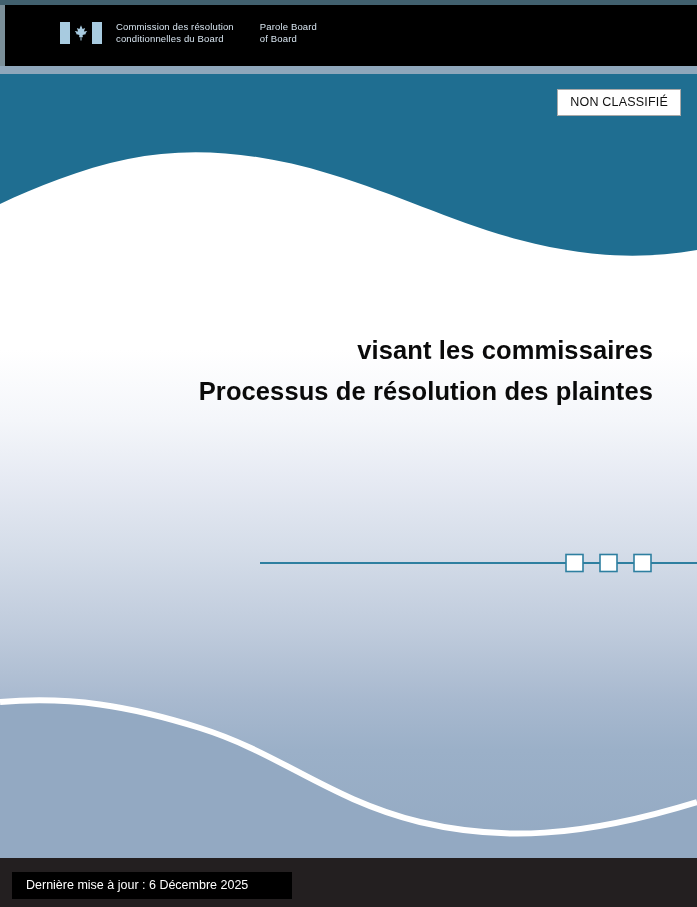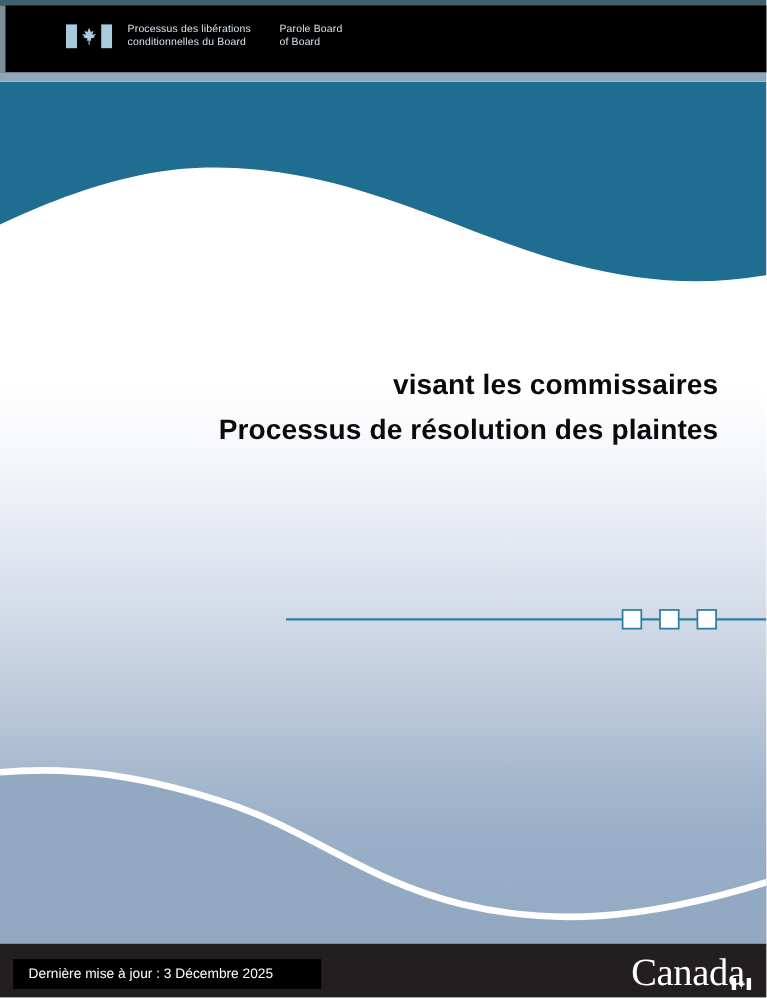--- a/index.html
+++ b/index.html
@@ -192,39 +192,40 @@
     <div class="sig-wrap">
       <span>
         <svg class="flag-icon" viewBox="0 0 42 22" xmlns="http://www.w3.org/2000/svg">
           <rect x="0" y="0" width="10" height="22" fill="#a8cbe0"></rect>
           <rect x="32" y="0" width="10" height="22" fill="#a8cbe0"></rect>
           <path d="M21 3.2 L22.6 7.0 L25.1 6.0 L23.9 9.6 L27.2 9.0 L25.4 11.4 L26.2 12.1 L22.6 13.1 L22.9 15.2 L21.5 14.9 L21.5 18.6 L20.5 18.6 L20.5 14.9 L19.1 15.2 L19.4 13.1 L15.8 12.1 L16.6 11.4 L14.8 9.0 L18.1 9.6 L16.9 6.0 L19.4 7.0 Z" fill="#a8cbe0"></path>
         </svg>
       </span>
       <span class="sig-text">
         <span class="sig-col">
-          <div>Processus des libérations</div>
+          <div>Commission des résolution</div>
           <div>conditionnelles du Board</div>
         </span>
         <span class="sig-col">
           <div>Parole Board</div>
           <div>of Board</div>
         </span>
       </span>
     </div>
   </div>
 
   <div class="header-underrail"></div>
 
   <div class="mid-field"></div>
 
   <div class="banner">
     <svg width="697" height="200" viewBox="0 0 697 200" xmlns="http://www.w3.org/2000/svg">
       <path d="M0 0 H697 V176 C640 186 585 183 520 166 C455 149 400 121 330 100 C258 78 190 72 128 85 C80 95 36 113 0 130 Z" fill="#1f6e91"></path>
     </svg>
+    <div class="classification">NON CLASSIFIÉ</div>
   </div>
 
   <div class="title-block">
     <div class="title-line">visant les commissaires</div>
     <div class="title-line">Processus de résolution des plaintes</div>
   </div>
 
   <div class="rule-deco">
     <svg width="697" height="30" viewBox="0 0 697 30" xmlns="http://www.w3.org/2000/svg">
       <line x1="260" y1="15" x2="697" y2="15" stroke="#2e7fa0" stroke-width="2"></line>
@@ -235,28 +236,16 @@
   </div>
 
   <div class="bottom-curve">
     <svg width="697" height="220" viewBox="0 0 697 220" xmlns="http://www.w3.org/2000/svg">
       <path d="M0 62 C70 56 130 66 200 88 C280 113 330 160 420 182 C500 201 580 198 697 162 L697 220 L0 220 Z" fill="#93a9c2"></path>
       <path d="M0 62 C70 56 130 66 200 88 C280 113 330 160 420 182 C500 201 580 198 697 162" fill="none" stroke="#ffffff" stroke-width="6"></path>
     </svg>
   </div>
 
   <div class="footer-bar">
-    <div class="date-box">Dernière mise à jour : 3 Décembre 2025</div>
-    <div class="canada-wordmark">
-      <span class="wm-inner">
-        <span>Canada</span>
-        <span class="wm-flag">
-          <svg width="18" height="11" viewBox="0 0 18 11" xmlns="http://www.w3.org/2000/svg">
-            <rect x="0" y="0" width="4.2" height="11" fill="#ffffff"></rect>
-            <rect x="13.8" y="0" width="4.2" height="11" fill="#ffffff"></rect>
-            <path d="M9 1.4 L9.8 3.6 L11.1 3.0 L10.4 5.1 L12.3 4.7 L11.3 6.1 L11.8 6.5 L9.8 7.1 L9.95 8.3 L9.25 8.1 L9.25 10.2 L8.75 10.2 L8.75 8.1 L8.05 8.3 L8.2 7.1 L6.2 6.5 L6.7 6.1 L5.7 4.7 L7.6 5.1 L6.9 3.0 L8.2 3.6 Z" fill="#ffffff"></path>
-          </svg>
-        </span>
-      </span>
-    </div>
+    <div class="date-box">Dernière mise à jour : 6 Décembre 2025</div>
   </div>
 
 </div>
 
 </body></html>

